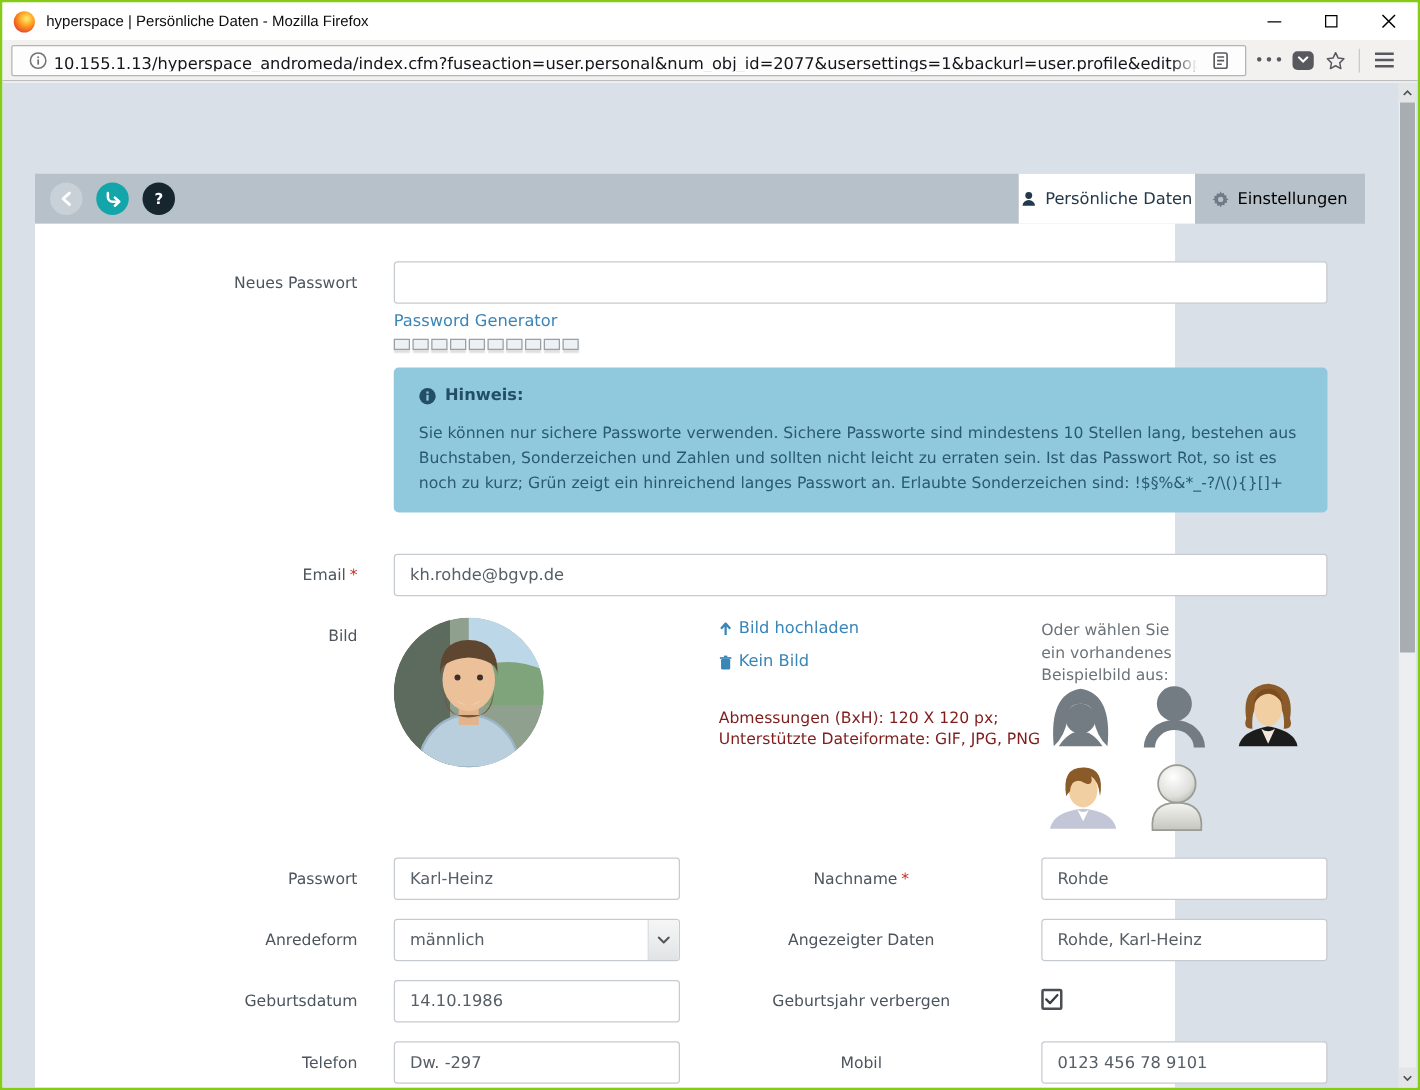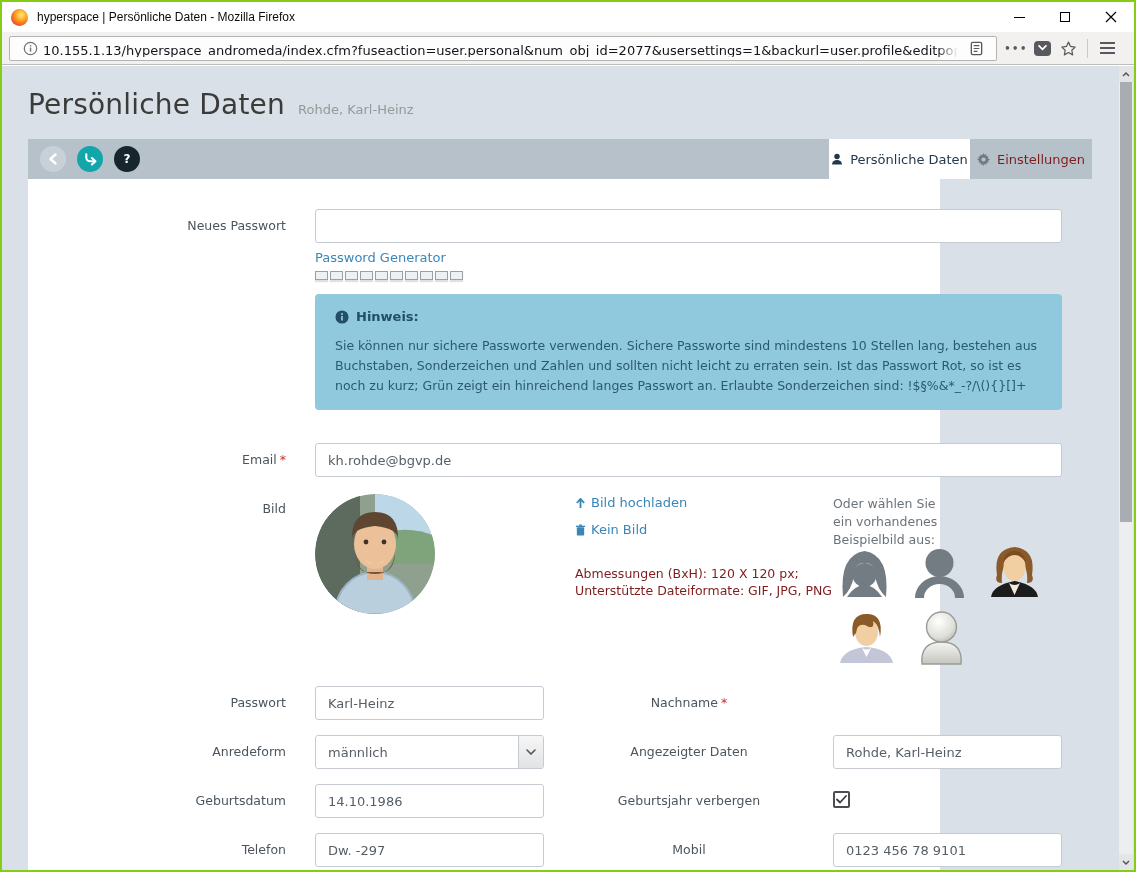--- a/index.html
+++ b/index.html
@@ -44,21 +44,21 @@
   .circle-btn { position:absolute; top:7px; width:26px; height:26px; border-radius:50%;
     display:flex; align-items:center; justify-content:center; cursor:pointer; }
   .btn-back { left:12px; background:#c8d1d7; }
   .btn-return { left:49px; background:#12a5aa; }
   .btn-help { left:86px; background:#17252f; color:#fff; font-size:12px; font-weight:bold; }
 
   .tabs { position:absolute; right:0; top:0; height:40px; display:flex; }
   .tab { height:40px; display:flex; align-items:center; justify-content:center; gap:7px;
     font-size:13px; cursor:pointer; }
   .tab.active { width:141px; background:#ffffff; color:#23384a; }
-  .tab.inactive { width:122px; color:#7f1d1d; }
+  .tab.inactive { width:136px; color:#000000; }
 
   .panel { position:absolute; left:26px; top:113px; width:912px; bottom:0; background:#fff; }
 
   
   .lbl { position:absolute; font-size:12.5px; color:#4c555e; line-height:16px; white-space:nowrap; }
   .lbl-l { left:0; width:258px; text-align:right; }
   .lbl-r { left:545px; width:232px; text-align:center; }
   .req { color:#c9302c; margin-left:3px; }
 
   .inp { position:absolute; height:34px; border:1px solid #c6cbd1; border-radius:3px; background:#fff;
@@ -162,24 +162,20 @@
       <span class="hamburger">
           <i></i>
           <i></i>
           <i></i>
         </span>
     </span>
   </div>
 
   <div class="viewport">
 
-    <div class="page-header">
-      <h1 class="page-title">Persönliche Daten</h1>
-      <span class="page-subtitle">Rohde, Karl-Heinz</span>
-    </div>
 
     <div class="bar">
       <div class="circle-btn btn-back">
         <svg width="10" height="12" viewBox="0 0 10 12">
             <path d="M7.5 1.5 L2.5 6 L7.5 10.5" fill="none" stroke="#fff" stroke-width="2.4" stroke-linecap="round" stroke-linejoin="round"></path>
           </svg>
       </div>
       <div class="circle-btn btn-return">
         <svg width="15" height="14" viewBox="0 0 16 15">
             <path d="M3.5 2.5 v3.5 a4 4 0 0 0 4 4 h4" fill="none" stroke="#fff" stroke-width="2.2" stroke-linecap="round"></path>
@@ -345,20 +341,21 @@
             <path d="M12 57 q-2 -22 19.5 -22 q21.5 0 19.5 22 Z" fill="url(#g3b)" stroke="#9b9b95" stroke-width="1.4"></path>
             <circle cx="31.5" cy="20" r="15" fill="url(#g3h)" stroke="#9b9b95" stroke-width="1.4"></circle>
           </svg>
         </div>
       </div>
 
       <label class="lbl lbl-l" style="top:516px">Passwort</label>
       <input class="inp w-half-l" style="top: 507px;" type="text" value="Karl-Heinz">
 
       <label class="lbl lbl-r" style="top:516px"><span>Nachname</span><span class="req">*</span></label>
+      <input class="inp w-half-r" style="top: 507px;" type="text" value="Rohde">
 
       <label class="lbl lbl-l" style="top:565px">Anredeform</label>
       <div class="select w-half-l" style="top:556px">
         <span class="select-text">männlich</span>
         <span class="select-btn">
           <svg width="10" height="6" viewBox="0 0 10 6">
               <path d="M1 1 L5 5 L9 1" fill="none" stroke="#555" stroke-width="1.6" stroke-linecap="round"></path>
             </svg>
         </span>
       </div>

